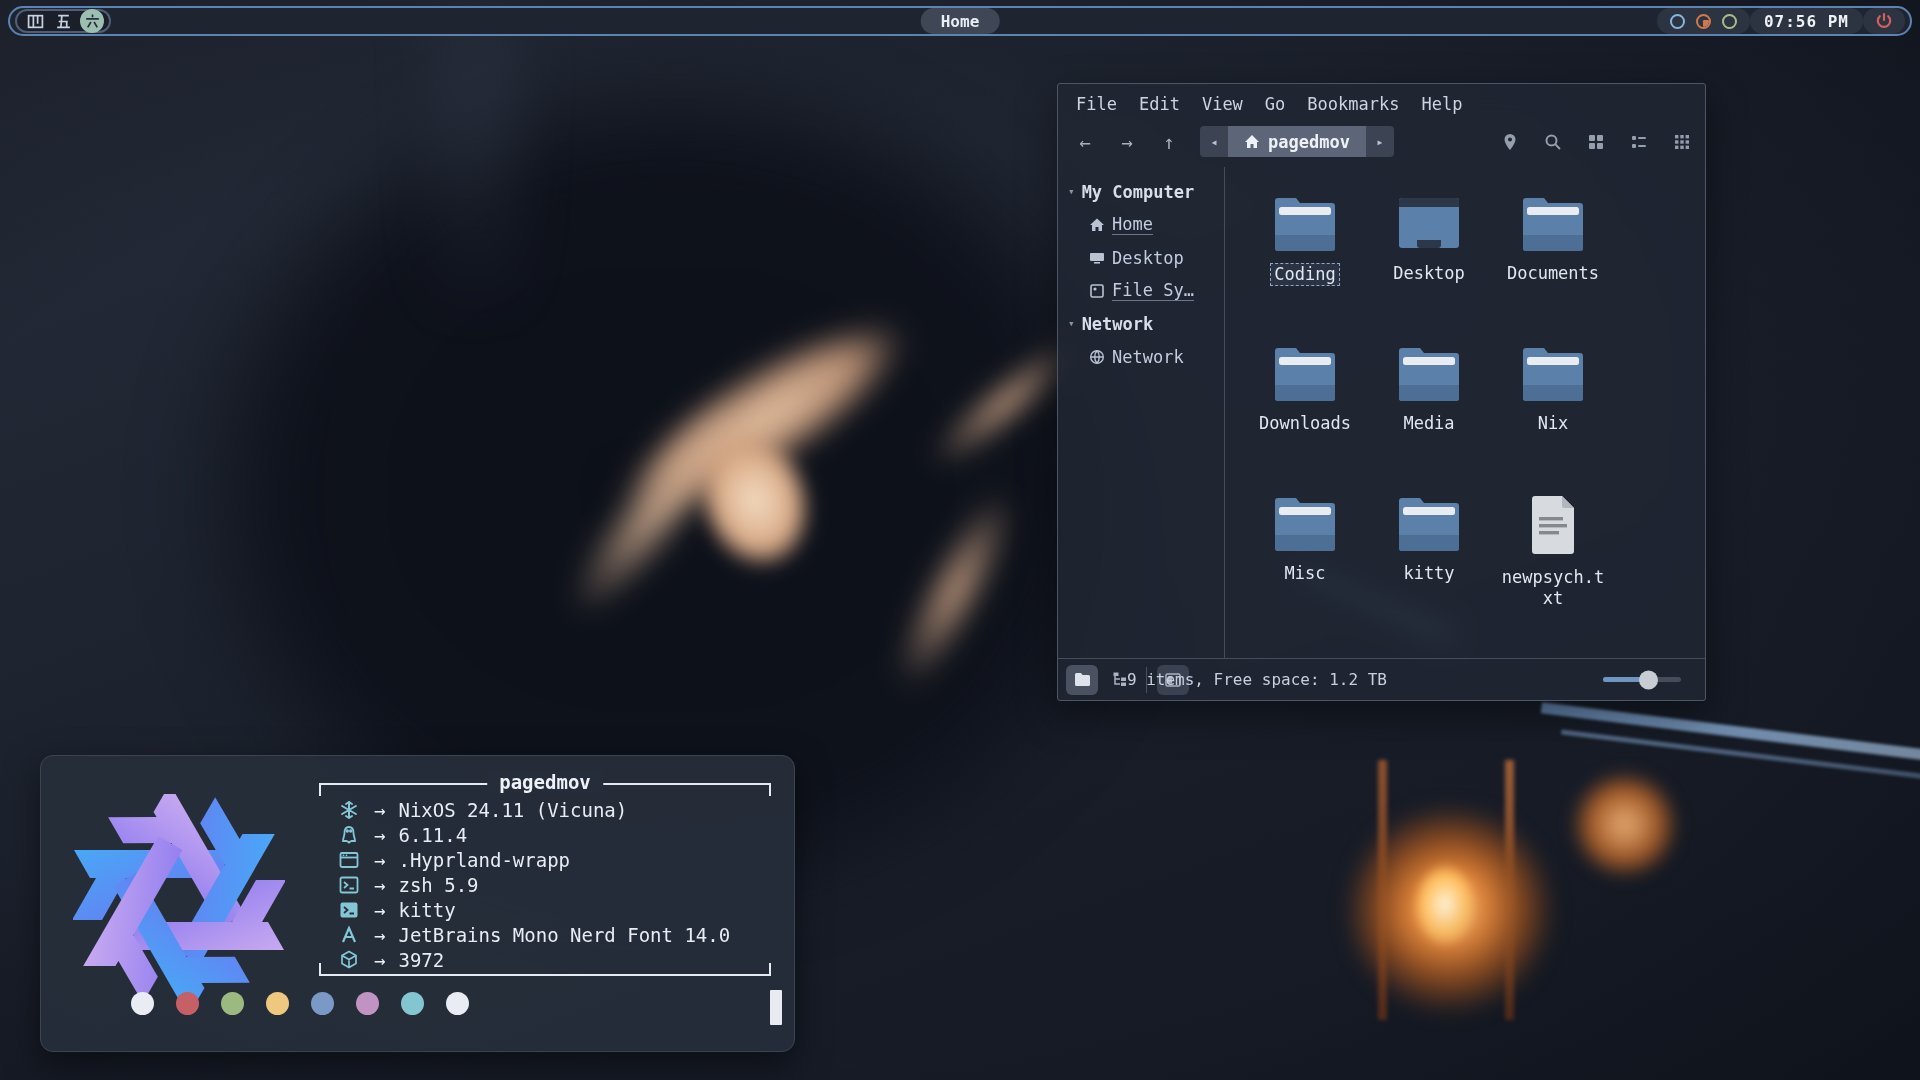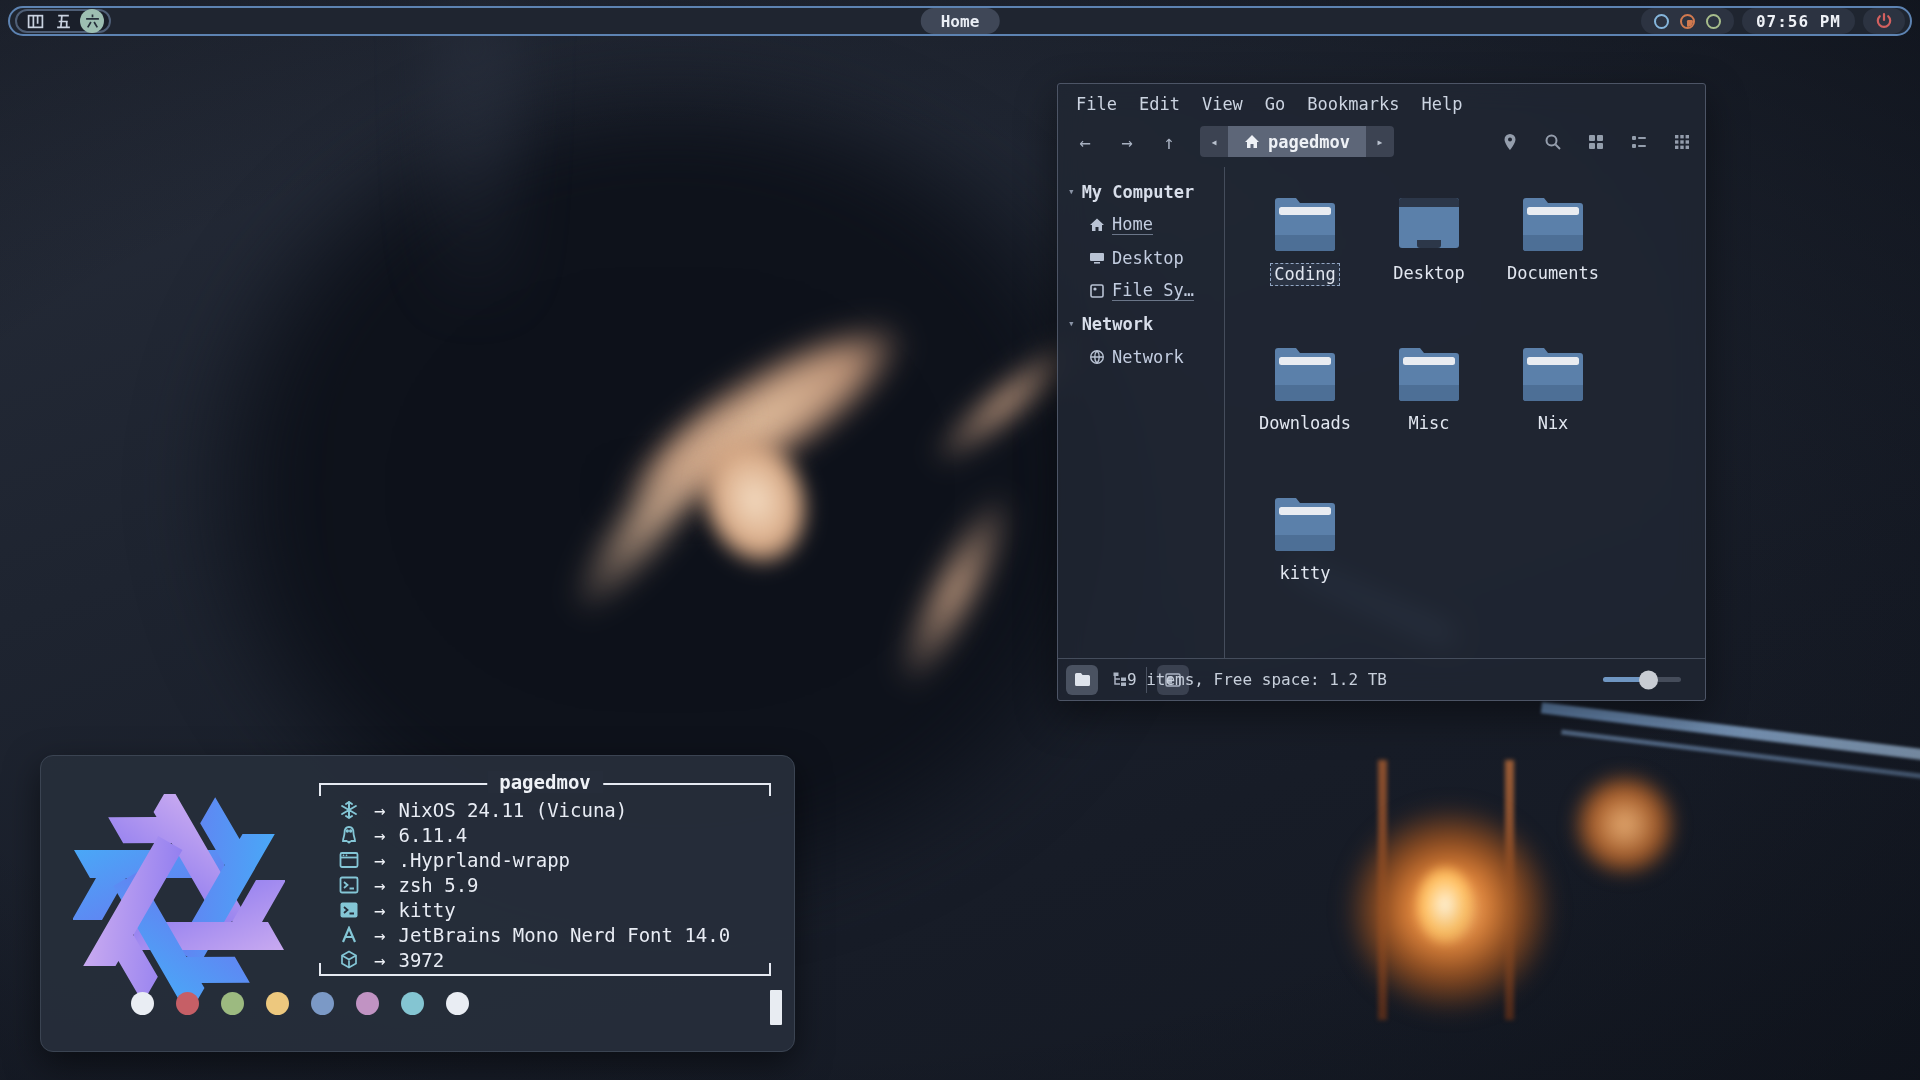--- a/index.html
+++ b/index.html
@@ -37,21 +37,21 @@
     background:#1f2530; border:2px solid #5d83b2; border-radius:16px;
     display:flex; align-items:center; justify-content:space-between; padding:0 5px; z-index:50; }
   .ws-group { display:flex; align-items:center; gap:10px; border:2px solid #4f5f77; border-radius:13px; height:24px; padding:0 9px; background:rgba(12,16,24,.25); }
   .ws { width:18px; height:18px; display:flex; align-items:center; justify-content:center; }
   .ws svg { stroke:#c9d2e0; }
   .ws.active { width:24px; height:24px; background:#9dbfb2; border-radius:50%; margin:0 -4px 0 -2px; }
   .ws.active svg { stroke:#26303b; }
   .bar-center { position:absolute; left:50%; top:50%; transform:translate(-50%,-50%); }
   .pill { background:#2c3341; border-radius:13px; height:26px; display:flex; align-items:center; justify-content:center; }
   .title-pill { background:#3f4757; padding:0 20px; font-weight:bold; font-size:16px; color:#e9edf4; }
-  .bar-right { display:flex; align-items:center; gap:8px; }
+  .bar-right { display:flex; align-items:center; }
   .ind-pill { gap:11px; padding:0 13px; }
   .ind { width:15px; height:15px; border-radius:50%; border:2px solid; }
   .ind-a { border-color:#85b6dc; }
   .ind-b { border-color:#d0794f; position:relative; overflow:hidden; }
   .ind-b::after { content:""; position:absolute; left:45%; top:45%; width:60%; height:60%; background:#d0794f; border-radius:2px 2px 8px 2px; }
   .ind-c { border-color:#a7bd8c; }
   .time-pill { padding:0 14px; font-size:16px; font-weight:bold; color:#eef1f6; letter-spacing:1px; }
   .power-pill { width:42px; }
 
   
@@ -299,44 +299,62 @@
         <div class="file-label">Documents</div>
       </div>
       <div class="file-tile">
         <svg width="66" height="56" viewBox="0 0 66 56">
           <path d="M3 6 a3 3 0 0 1 3-3 h18 l4 5 h32 a3 3 0 0 1 3 3 v42 a3 3 0 0 1-3 3 H6 a3 3 0 0 1-3-3 Z" fill="#5b80aa"></path>
           <path d="M3 40 h60 v13 a3 3 0 0 1-3 3 H6 a3 3 0 0 1-3-3 Z" fill="#4d6f96"></path>
           <rect x="7" y="12" width="52" height="8" rx="2.5" fill="#e9ecf1"></rect>
         </svg>
         <div class="file-label">Downloads</div>
       </div>
-
+      <div class="file-tile">
+        <svg width="66" height="56" viewBox="0 0 66 56">
+          <path d="M3 6 a3 3 0 0 1 3-3 h18 l4 5 h32 a3 3 0 0 1 3 3 v42 a3 3 0 0 1-3 3 H6 a3 3 0 0 1-3-3 Z" fill="#5b80aa"></path>
+          <path d="M3 40 h60 v13 a3 3 0 0 1-3 3 H6 a3 3 0 0 1-3-3 Z" fill="#4d6f96"></path>
+          <rect x="7" y="12" width="52" height="8" rx="2.5" fill="#e9ecf1"></rect>
+        </svg>
+        <div class="file-label">Media</div>
+      </div>
+
+      <div class="file-tile">
+        <svg width="66" height="56" viewBox="0 0 66 56">
+          <path d="M3 6 a3 3 0 0 1 3-3 h18 l4 5 h32 a3 3 0 0 1 3 3 v42 a3 3 0 0 1-3 3 H6 a3 3 0 0 1-3-3 Z" fill="#5b80aa"></path>
+          <path d="M3 40 h60 v13 a3 3 0 0 1-3 3 H6 a3 3 0 0 1-3-3 Z" fill="#4d6f96"></path>
+          <rect x="7" y="12" width="52" height="8" rx="2.5" fill="#e9ecf1"></rect>
+        </svg>
+        <div class="file-label">Nix</div>
+      </div>
       <div class="file-tile">
         <svg width="66" height="56" viewBox="0 0 66 56">
           <path d="M3 6 a3 3 0 0 1 3-3 h18 l4 5 h32 a3 3 0 0 1 3 3 v42 a3 3 0 0 1-3 3 H6 a3 3 0 0 1-3-3 Z" fill="#5b80aa"></path>
           <path d="M3 40 h60 v13 a3 3 0 0 1-3 3 H6 a3 3 0 0 1-3-3 Z" fill="#4d6f96"></path>
           <rect x="7" y="12" width="52" height="8" rx="2.5" fill="#e9ecf1"></rect>
         </svg>
         <div class="file-label">Misc</div>
       </div>
       <div class="file-tile">
         <svg width="66" height="56" viewBox="0 0 66 56">
           <path d="M3 6 a3 3 0 0 1 3-3 h18 l4 5 h32 a3 3 0 0 1 3 3 v42 a3 3 0 0 1-3 3 H6 a3 3 0 0 1-3-3 Z" fill="#5b80aa"></path>
           <path d="M3 40 h60 v13 a3 3 0 0 1-3 3 H6 a3 3 0 0 1-3-3 Z" fill="#4d6f96"></path>
           <rect x="7" y="12" width="52" height="8" rx="2.5" fill="#e9ecf1"></rect>
         </svg>
-        <div class="file-label">Nix</div>
-      </div>
-      <div class="file-tile">
-        <svg width="66" height="56" viewBox="0 0 66 56">
-          <path d="M3 6 a3 3 0 0 1 3-3 h18 l4 5 h32 a3 3 0 0 1 3 3 v42 a3 3 0 0 1-3 3 H6 a3 3 0 0 1-3-3 Z" fill="#5b80aa"></path>
-          <path d="M3 40 h60 v13 a3 3 0 0 1-3 3 H6 a3 3 0 0 1-3-3 Z" fill="#4d6f96"></path>
-          <rect x="7" y="12" width="52" height="8" rx="2.5" fill="#e9ecf1"></rect>
-        </svg>
         <div class="file-label">kitty</div>
+      </div>
+      <div class="file-tile">
+        <svg width="50" height="60" viewBox="0 0 50 60">
+          <path d="M4 4 a3 3 0 0 1 3-3 h27 l12 12 v43 a3 3 0 0 1-3 3 H7 a3 3 0 0 1-3-3 Z" fill="#d7dade"></path>
+          <path d="M34 1 l12 12 h-10 a2 2 0 0 1-2-2 Z" fill="#b2b7bd"></path>
+          <rect x="11" y="22" width="24" height="3.4" fill="#83898f"></rect>
+          <rect x="11" y="29" width="28" height="3.4" fill="#83898f"></rect>
+          <rect x="11" y="36" width="20" height="3.4" fill="#83898f"></rect>
+        </svg>
+        <div class="file-label">newpsych.txt</div>
       </div>
     </div>
   </div>
 
   <div class="fm-statusbar">
     <div class="st-btn active">
       <svg width="17" height="15" viewBox="0 0 17 15" fill="#dfe4ec">
         <path d="M1 2.5 a1.5 1.5 0 0 1 1.5-1.5 h4.5 l1.5 2 h6 a1.5 1.5 0 0 1 1.5 1.5 v8 a1.5 1.5 0 0 1-1.5 1.5 h-12 a1.5 1.5 0 0 1-1.5-1.5 Z"></path>
       </svg>
     </div>

